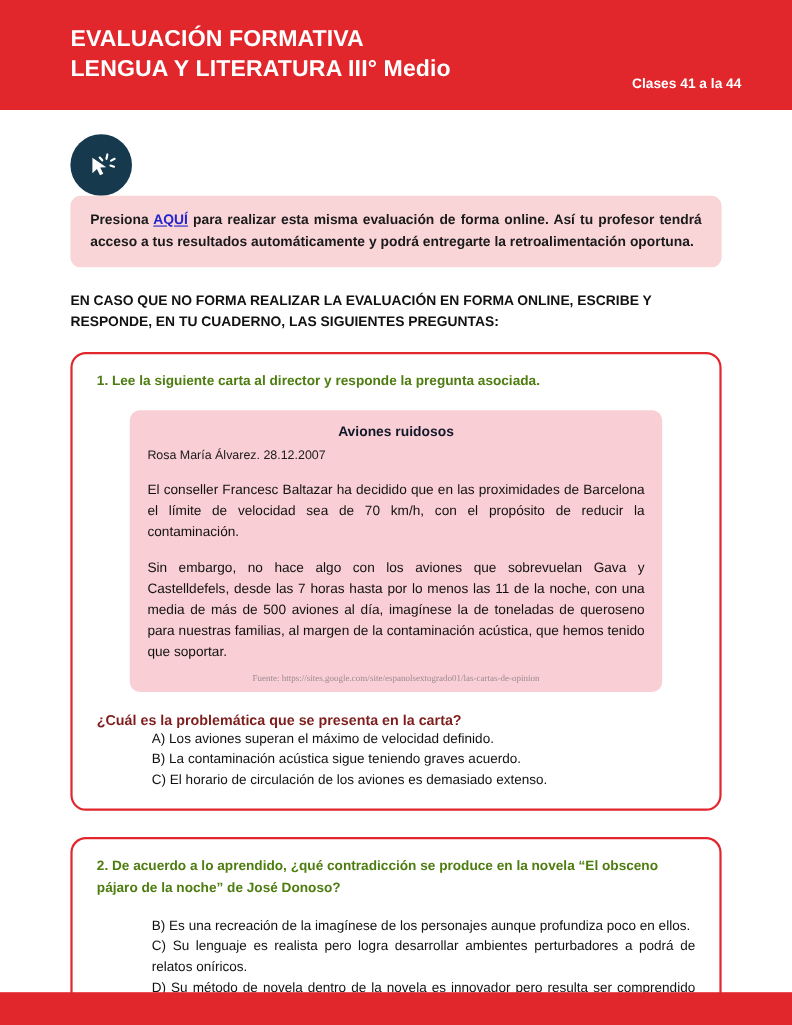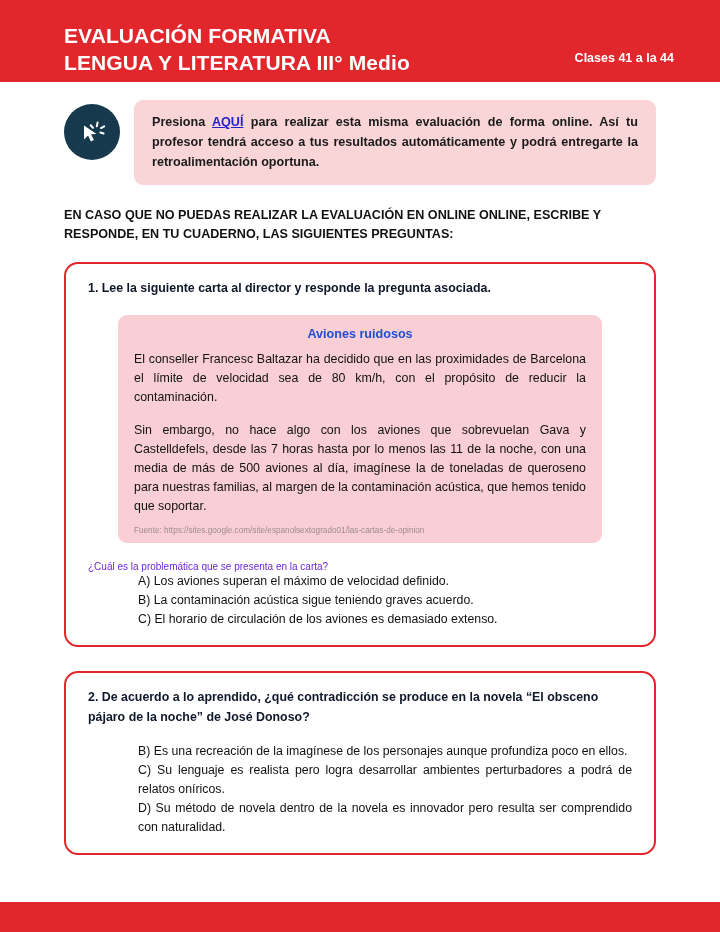--- a/index.html
+++ b/index.html
@@ -12,21 +12,21 @@
   body {
     font-family: "Liberation Sans", sans-serif;
     background: #ffffff;
     position: relative;
     overflow: hidden;
   }
 
   
   .header {
     background: #e1262c;
-    height: 82px;
+    height: 100px;
     padding: 22px 68px 0 64px;
     position: relative;
   }
   .header-title-line {
     color: #ffffff;
     font-size: 21px;
     font-weight: bold;
     letter-spacing: 0.1px;
     line-height: 27px;
   }
@@ -42,20 +42,21 @@
   
   .page {
     padding: 0 64px;
   }
 
   
   .notice {
     display: flex;
     align-items: flex-start;
     margin-top: 18px;
+    flex-direction: column;
   }
   .notice-icon {
     width: 56px;
     height: 56px;
     border-radius: 50%;
     background: #16394e;
     flex: 0 0 56px;
     margin-top: 4px;
     margin-right: 14px;
     display: flex;
@@ -96,61 +97,62 @@
     border-radius: 14px;
     margin-top: 18px;
     padding: 14px 22px 16px 22px;
   }
   .qbox-2 { margin-top: 24px; }
 
   .q-prompt {
     font-size: 12.4px;
     font-weight: bold;
     line-height: 20px;
-    color: #0f172a;
+    color: #4d7c0f;
   }
 
   
   .letter {
     background: #f9cfd5;
     border-radius: 9px;
     margin: 17px 30px 0 30px;
     padding: 12px 16px 8px 16px;
   }
   .letter-title {
     text-align: center;
     font-size: 12.6px;
     font-weight: bold;
-    color: #1d4ed8;
+    color: #0f172a;
     margin-bottom: 9px;
   }
   .letter-byline {
     font-size: 11.3px;
     color: #1a1a1a;
     margin-bottom: 16px;
   }
   .letter-para {
     font-size: 12.4px;
     line-height: 19px;
     color: #111111;
     text-align: justify;
     margin-bottom: 14px;
   }
   .letter-source {
-    text-align: left;
+    text-align: center;
     font-size: 8.2px;
     color: #9b8b90;
     margin-top: -4px;
+    font-family: Liberation Serif, serif;
   }
 
   
   .sub-question {
-    font-size: 10px;
-    font-weight: normal;
-    color: #6d28d9;
+    font-size: 13px;
+    font-weight: bold;
+    color: #7f1d1d;
     margin-top: 18px;
   }
   .options {
     padding-left: 50px;
   }
   .option {
     font-size: 12.3px;
     line-height: 19px;
     color: #111111;
     text-align: justify;
@@ -188,28 +190,29 @@
           <rect x="26.0" y="15.3" width="2.0" height="5.4" rx="1" transform="rotate(108 27.0 18.0)"></rect>
           <rect x="15.8" y="8.8" width="2.0" height="5.4" rx="1" transform="rotate(-42 16.8 11.5)"></rect>
         </g>
       </svg>
     </div>
     <div class="notice-box">
       <div class="notice-text"><span>Presiona </span><a class="lnk" href="#">AQUÍ</a><span> para realizar esta misma evaluación de forma online. Así tu profesor tendrá acceso a tus resultados automáticamente y podrá entregarte la retroalimentación oportuna.</span></div>
     </div>
   </div>
 
-  <div class="instruction">EN CASO QUE NO PUEDAS REALIZAR LA EVALUACIÓN EN ONLINE ONLINE, ESCRIBE Y RESPONDE, EN TU CUADERNO, LAS SIGUIENTES PREGUNTAS:</div>
+  <div class="instruction">EN CASO QUE NO FORMA REALIZAR LA EVALUACIÓN EN FORMA ONLINE, ESCRIBE Y RESPONDE, EN TU CUADERNO, LAS SIGUIENTES PREGUNTAS:</div>
 
   <div class="qbox qbox-1">
     <div class="q-prompt">1. Lee la siguiente carta al director y responde la pregunta asociada.</div>
 
     <div class="letter">
       <div class="letter-title">Aviones ruidosos</div>
-      <div class="letter-para">El conseller Francesc Baltazar ha decidido que en las proximidades de Barcelona el límite de velocidad sea de 80 km/h, con el propósito de reducir la contaminación.</div>
+      <div class="letter-byline">Rosa María Álvarez. 28.12.2007</div>
+      <div class="letter-para">El conseller Francesc Baltazar ha decidido que en las proximidades de Barcelona el límite de velocidad sea de 70 km/h, con el propósito de reducir la contaminación.</div>
       <div class="letter-para">Sin embargo, no hace algo con los aviones que sobrevuelan Gava y Castelldefels, desde las 7 horas hasta por lo menos las 11 de la noche, con una media de más de 500 aviones al día, imagínese la de toneladas de queroseno para nuestras familias, al margen de la contaminación acústica, que hemos tenido que soportar.</div>
       <div class="letter-source">Fuente: https://sites.google.com/site/espanolsextogrado01/las-cartas-de-opinion</div>
     </div>
 
     <div class="sub-question">¿Cuál es la problemática que se presenta en la carta?</div>
 
     <div class="options">
       <div class="option">A) Los aviones superan el máximo de velocidad definido.</div>
       <div class="option">B) La contaminación acústica sigue teniendo graves acuerdo.</div>
       <div class="option">C) El horario de circulación de los aviones es demasiado extenso.</div>

